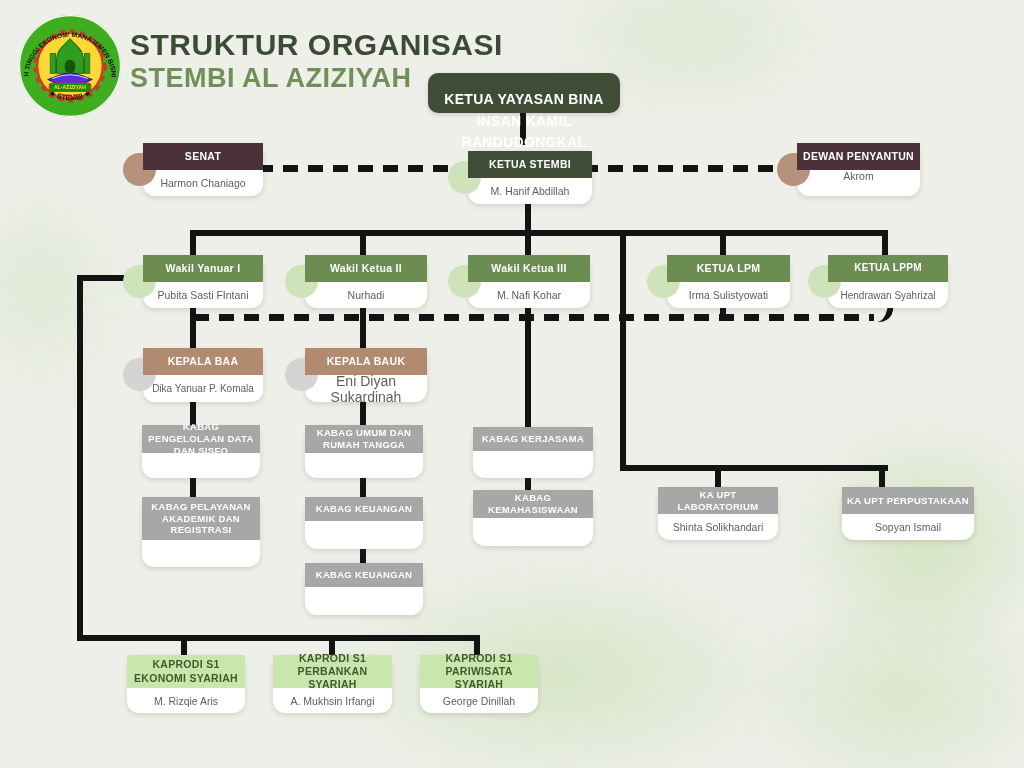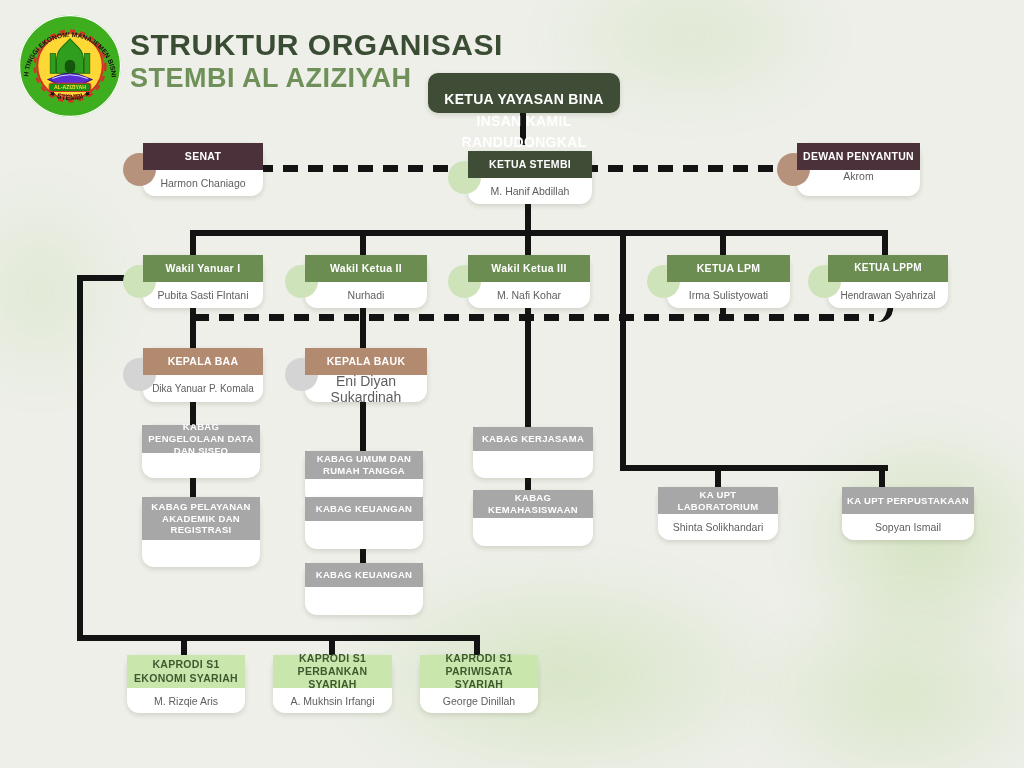--- a/index.html
+++ b/index.html
@@ -169,21 +169,21 @@
     <div class="hd" style="height:27px">KEPALA BAUK</div>
     <div class="bd" style="height:27px;font-size:14px">Eni Diyan Sukardinah</div>
   </div>
 
 
   <div class="node v-gray small" style="left:142px;top:425px;width:118px;height:53px;">
     <div class="hd" style="height:28px">KABAG PENGELOLAAN DATA DAN SISFO</div>
     <div class="bd" style="height:25px"></div>
   </div>
 
-  <div class="node v-gray small" style="left:305px;top:425px;width:118px;height:53px;margin-top:26px;">
+  <div class="node v-gray small" style="left:305px;top:425px;width:118px;height:53px;">
     <div class="hd" style="height:28px">KABAG UMUM DAN RUMAH TANGGA</div>
     <div class="bd" style="height:25px"></div>
   </div>
 
   <div class="node v-gray small" style="left:473px;top:427px;width:120px;height:51px;">
     <div class="hd" style="height:24px">KABAG KERJASAMA</div>
     <div class="bd" style="height:27px"></div>
   </div>
 
   <div class="node v-gray small" style="left:142px;top:497px;width:118px;height:70px;">

